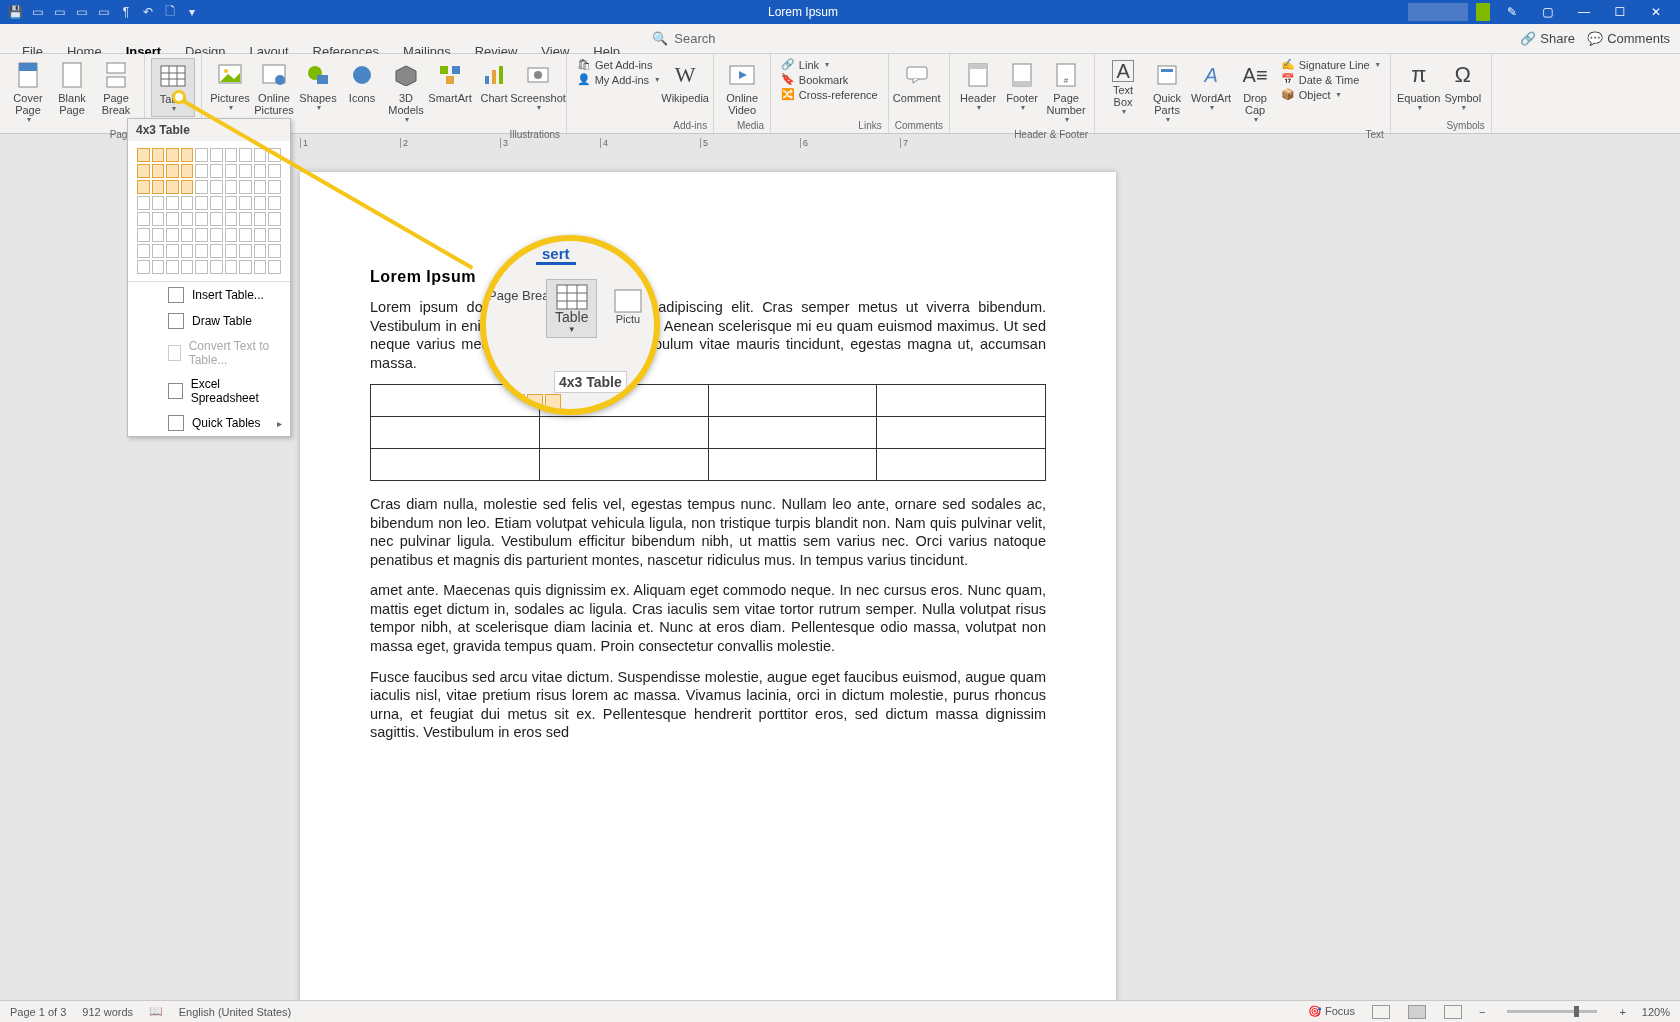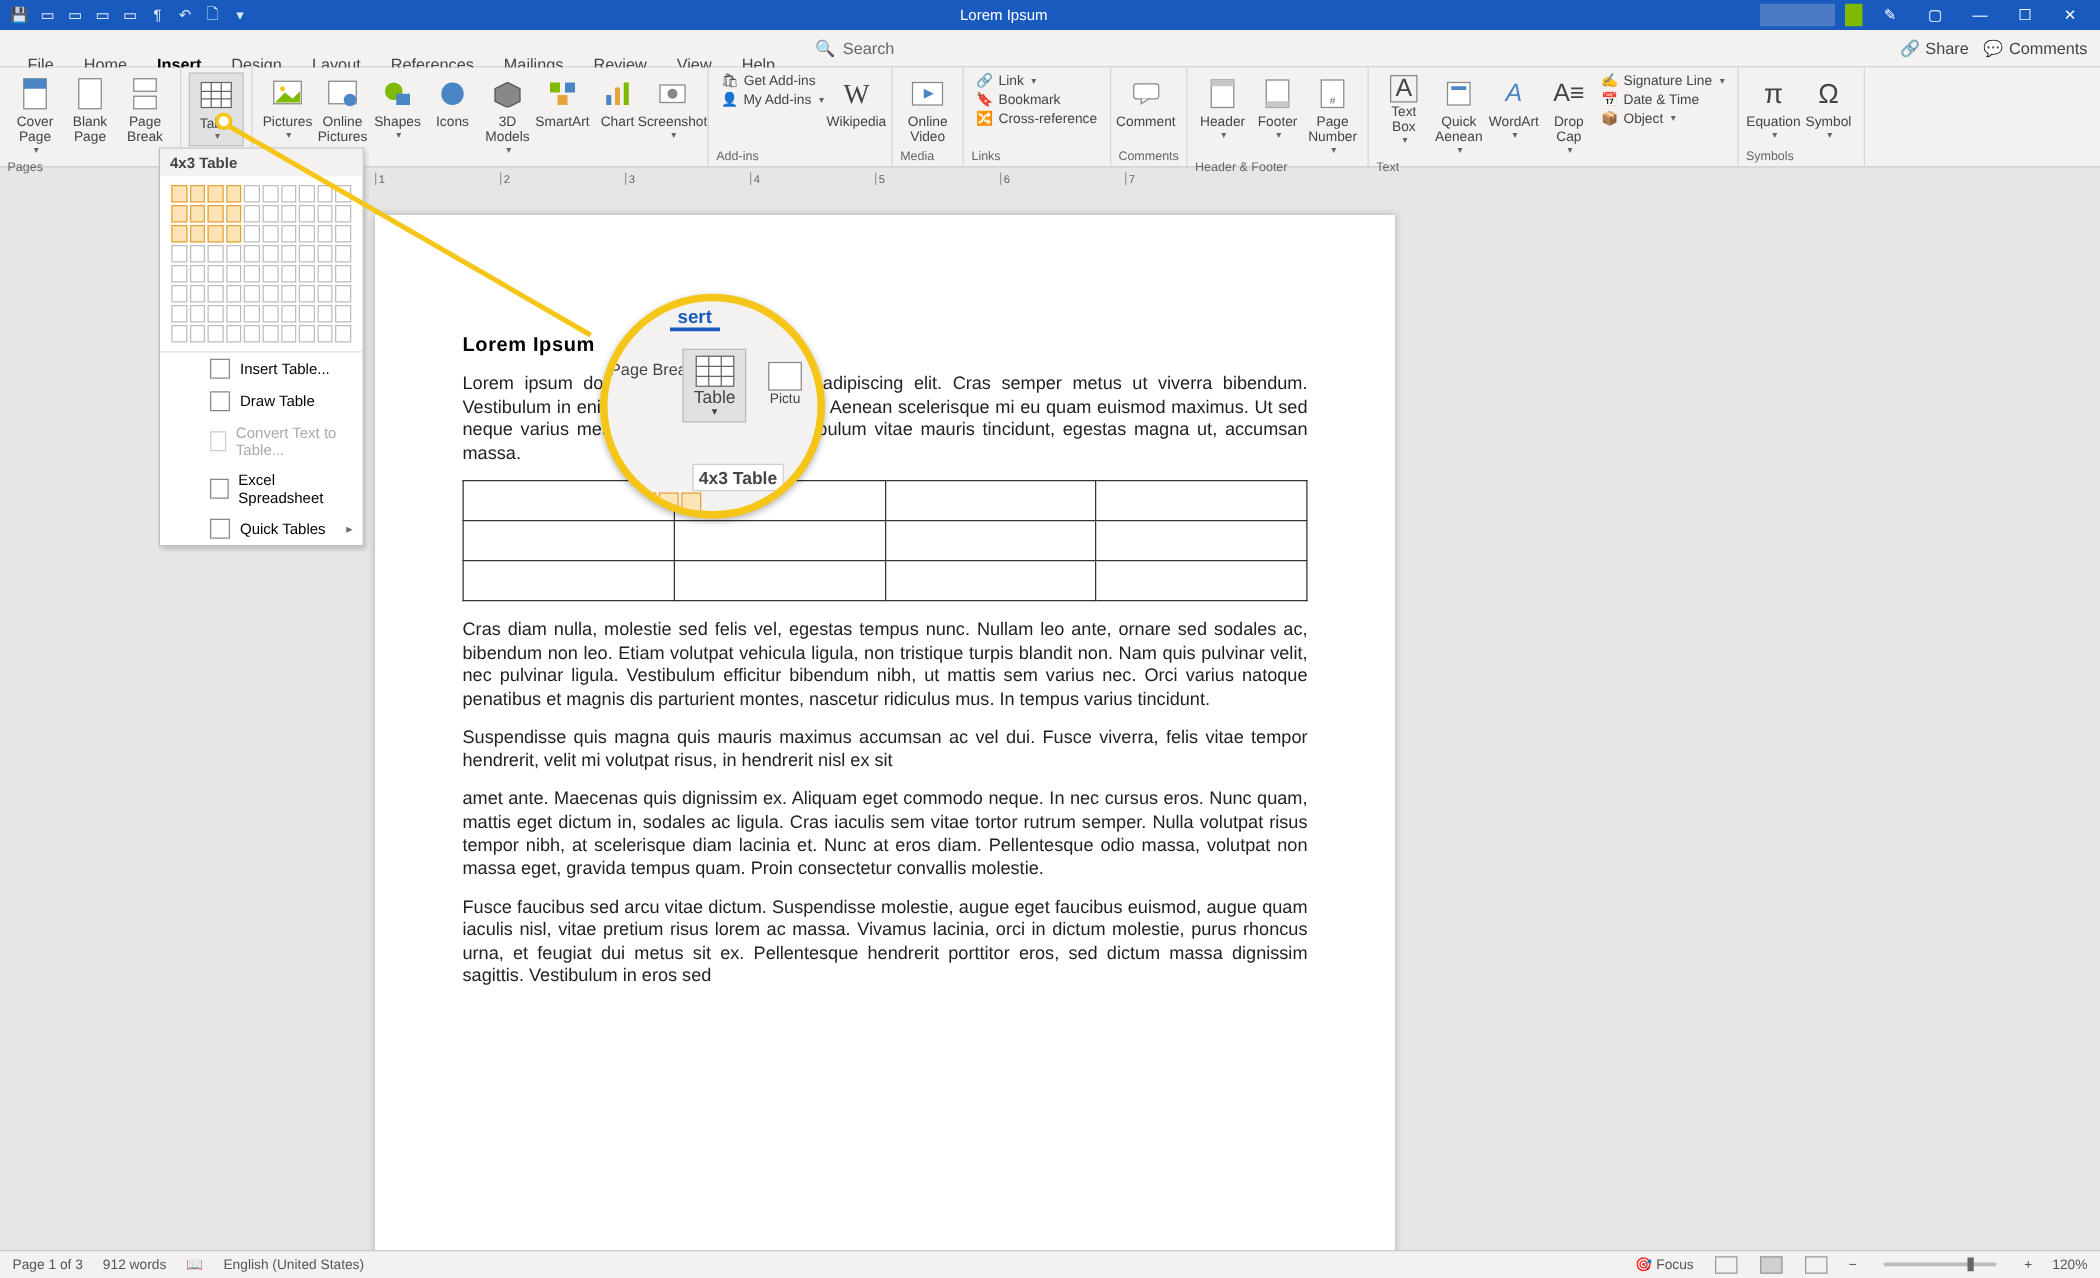--- a/index.html
+++ b/index.html
@@ -20,21 +20,21 @@
 .tabs .tab.active::after { content:''; position:absolute; left:8px; right:8px; bottom:0; height:3px; background:#185abd; }
 .tabs .spacer { flex: 1; }
 .tabs .search { display: flex; align-items: center; gap: 6px; color: #666; }
 .tabs .right { display: flex; gap: 12px; color: #444; margin-left: auto;}
 .tabs .right span { display:flex; align-items:center; gap:4px; }
 
 
 .ribbon { height: 80px; background: #f3f2f1; border-bottom: 1px solid #c8c8c8; display: flex; font-size: 11px; color: #444; position: relative; }
 .group { border-right: 1px solid #d6d6d6; padding: 4px 6px 2px; display: flex; flex-direction: column; }
 .group .controls { flex: 1; display: flex; align-items: flex-start; }
-.group .glabel { text-align: left; font-size: 10px; color: #666; padding-top: 2px; }
+.group .glabel { text-align: right; font-size: 10px; color: #666; padding-top: 2px; }
 .btn-lg { display: flex; flex-direction: column; align-items: center; justify-content: flex-start; width: 44px; padding: 2px 2px; cursor: pointer; text-align: center; line-height: 1.1; }
 .btn-lg .ic { width: 30px; height: 30px; margin-bottom: 2px; display:flex; align-items:center; justify-content:center; }
 .btn-lg.sel { background: #e1e1e1; border: 1px solid #c0c0c0; }
 .stack { display: flex; flex-direction: column; justify-content: center; gap: 2px; padding: 0 4px; }
 .stack div { display: flex; align-items: center; gap: 4px; font-size: 11px; white-space: nowrap; cursor:pointer; }
 .arrow { font-size: 8px; color: #666; margin-left: 2px; }
 
 
 .ruler-row { height: 18px; background: #e6e6e6; display:flex; align-items:center; padding-left: 300px; font-size:9px; color:#666;}
 .ruler-row .tick { width: 100px; border-left:1px solid #999; padding-left:2px;}
@@ -359,21 +359,21 @@
           <span>Text Box</span>
           <span class="arrow">▾</span>
         </div>
       <div class="btn-lg">
           <div class="ic">
             <svg width="22" height="22">
               <rect x="2" y="2" width="18" height="18" fill="#fff" stroke="#888"></rect>
               <rect x="5" y="5" width="12" height="3" fill="#4a86c5"></rect>
             </svg>
           </div>
-          <span>Quick Aenean</span>
+          <span>Quick Parts</span>
           <span class="arrow">▾</span>
         </div>
       <div class="btn-lg">
           <div class="ic" style="font-size:20px;font-style:italic;color:#4a86c5;">A</div>
           <span>WordArt</span>
           <span class="arrow">▾</span>
         </div>
       <div class="btn-lg">
           <div class="ic" style="font-size:20px;">A≡</div>
           <span>Drop Cap</span>
@@ -594,21 +594,20 @@
           </tr>
       <tr>
             <td></td>
             <td></td>
             <td></td>
             <td></td>
           </tr>
     </tbody>
       </table>
     <p>Cras diam nulla, molestie sed felis vel, egestas tempus nunc. Nullam leo ante, ornare sed sodales ac, bibendum non leo. Etiam volutpat vehicula ligula, non tristique turpis blandit non. Nam quis pulvinar velit, nec pulvinar ligula. Vestibulum efficitur bibendum nibh, ut mattis sem varius nec. Orci varius natoque penatibus et magnis dis parturient montes, nascetur ridiculus mus. In tempus varius tincidunt.</p>
-    <p>Suspendisse quis magna quis mauris maximus accumsan ac vel dui. Fusce viverra, felis vitae tempor hendrerit, velit mi volutpat risus, in hendrerit nisl ex sit</p>
     <p>amet ante. Maecenas quis dignissim ex. Aliquam eget commodo neque. In nec cursus eros. Nunc quam, mattis eget dictum in, sodales ac ligula. Cras iaculis sem vitae tortor rutrum semper. Nulla volutpat risus tempor nibh, at scelerisque diam lacinia et. Nunc at eros diam. Pellentesque odio massa, volutpat non massa eget, gravida tempus quam. Proin consectetur convallis molestie.</p>
     <p>Fusce faucibus sed arcu vitae dictum. Suspendisse molestie, augue eget faucibus euismod, augue quam iaculis nisl, vitae pretium risus lorem ac massa. Vivamus lacinia, orci in dictum molestie, purus rhoncus urna, et feugiat dui metus sit ex. Pellentesque hendrerit porttitor eros, sed dictum massa dignissim sagittis. Vestibulum in eros sed</p>
   </div>
 </div>
 
 <div class="status">
   <span>Page 1 of 3</span>
   <span>912 words</span>
   <span>📖</span>
   <span>English (United States)</span>

